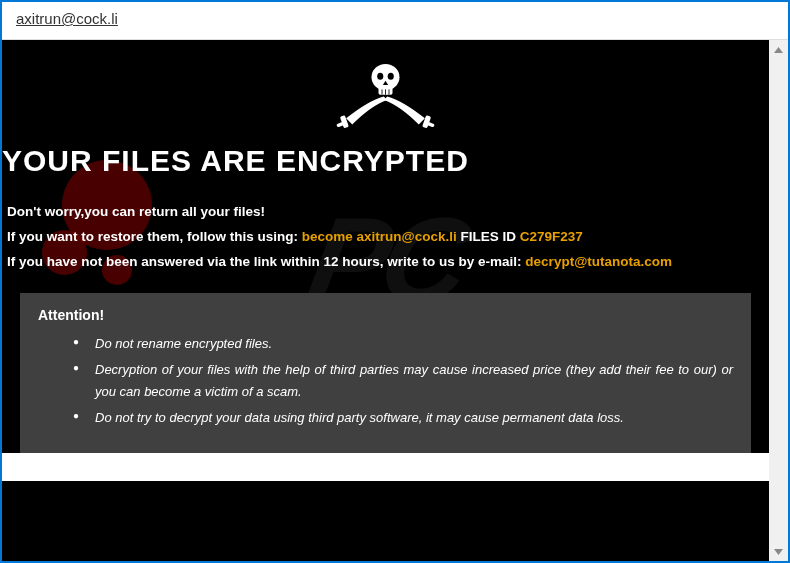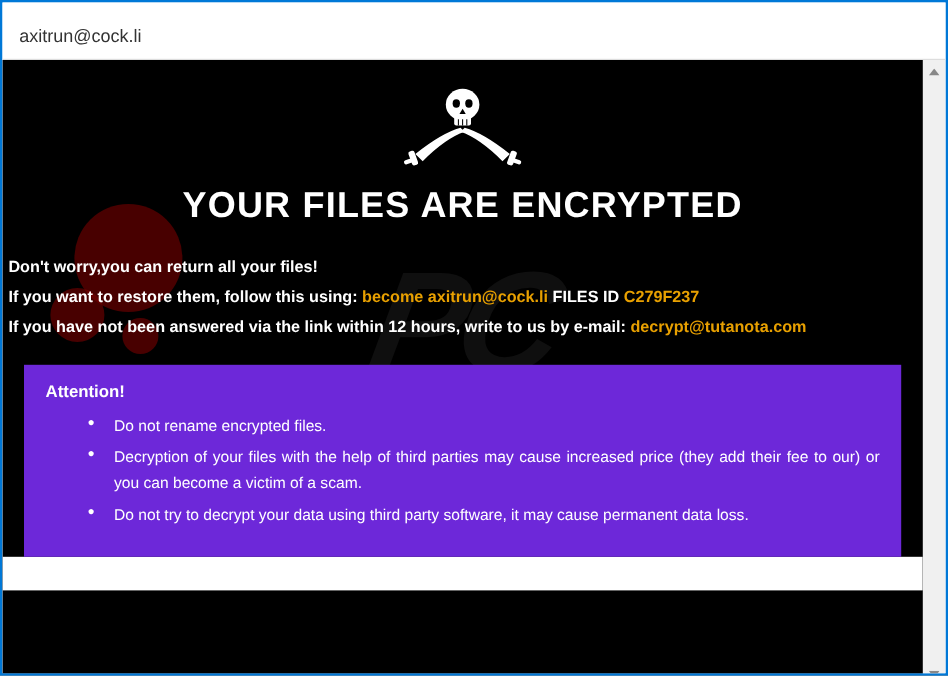--- a/index.html
+++ b/index.html
@@ -5,26 +5,27 @@
     * { margin: 0; padding: 0; box-sizing: border-box; }
     body {
       width: 790px;
       height: 563px;
       background: #fff;
       font-family: "Segoe UI", Arial, sans-serif;
       border: 2px solid #0078d7;
       overflow: hidden;
     }
     .titlebar {
-      height: 48px;
+      height: 38px;
       background: #fff;
-      padding: 20px 14px;
+      padding: 8px 14px;
       font-size: 15px;
       color: #333;
       border-bottom: 1px solid #ddd;
+      text-decoration: underline;
     }
     .body-area {
       display: flex;
       height: calc(100% - 38px);
     }
     .content {
       flex: 1;
       background: #000;
       padding: 12px 0 0 0;
       position: relative;
@@ -68,56 +69,56 @@
     .c1 { width: 90px; height: 90px; top: 0; left: 20px; }
     .c2 { width: 45px; height: 45px; top: 70px; left: 0; }
     .c3 { width: 30px; height: 30px; top: 95px; left: 60px; }
     .skull-wrap {
       text-align: center;
       position: relative;
       z-index: 2;
     }
     .skull-wrap svg { width: 105px; height: 80px; }
     .headline {
-      text-align: center;
       color: #fff;
       font-size: 30px;
       font-weight: bold;
       letter-spacing: 1px;
       margin-top: 8px;
       position: relative;
       z-index: 2;
     }
     .info-block {
       color: #fff;
       font-size: 13.5px;
       font-weight: bold;
       padding: 22px 18px 18px 5px;
       line-height: 1.85;
       position: relative;
       z-index: 2;
     }
     .info-block .orange { color: #e8a000; }
     .attention-box {
-      background: #6d28d9;
+      background: #404040;
       color: #fff;
       margin: 0 18px;
       padding: 14px 18px 20px 18px;
       font-size: 13px;
       position: relative;
       z-index: 2;
     }
     .attention-title {
       font-weight: bold;
       font-size: 14px;
       margin-bottom: 10px;
     }
     .attention-box ul {
       list-style: none;
       padding-left: 35px;
+      font-style: italic;
     }
     .attention-box li {
       position: relative;
       padding-left: 22px;
       line-height: 1.7;
       margin-bottom: 4px;
       text-align: justify;
     }
     .attention-box li::before {
       content: "●";

